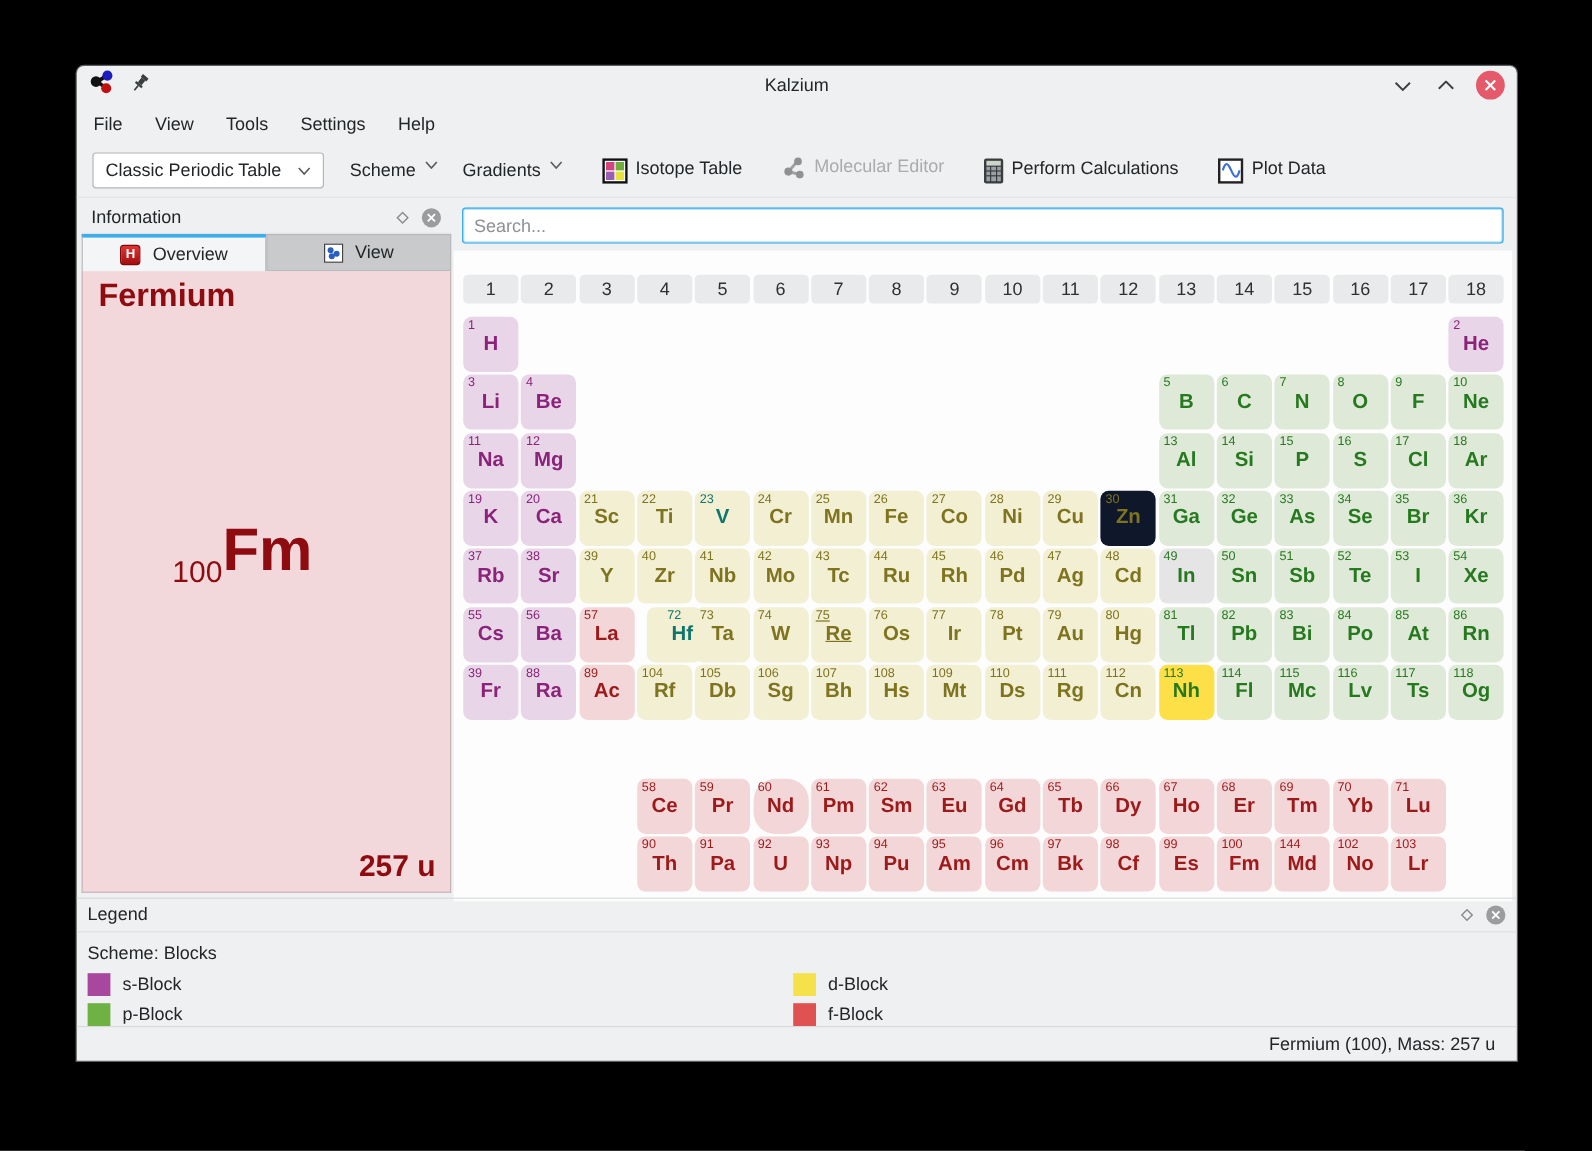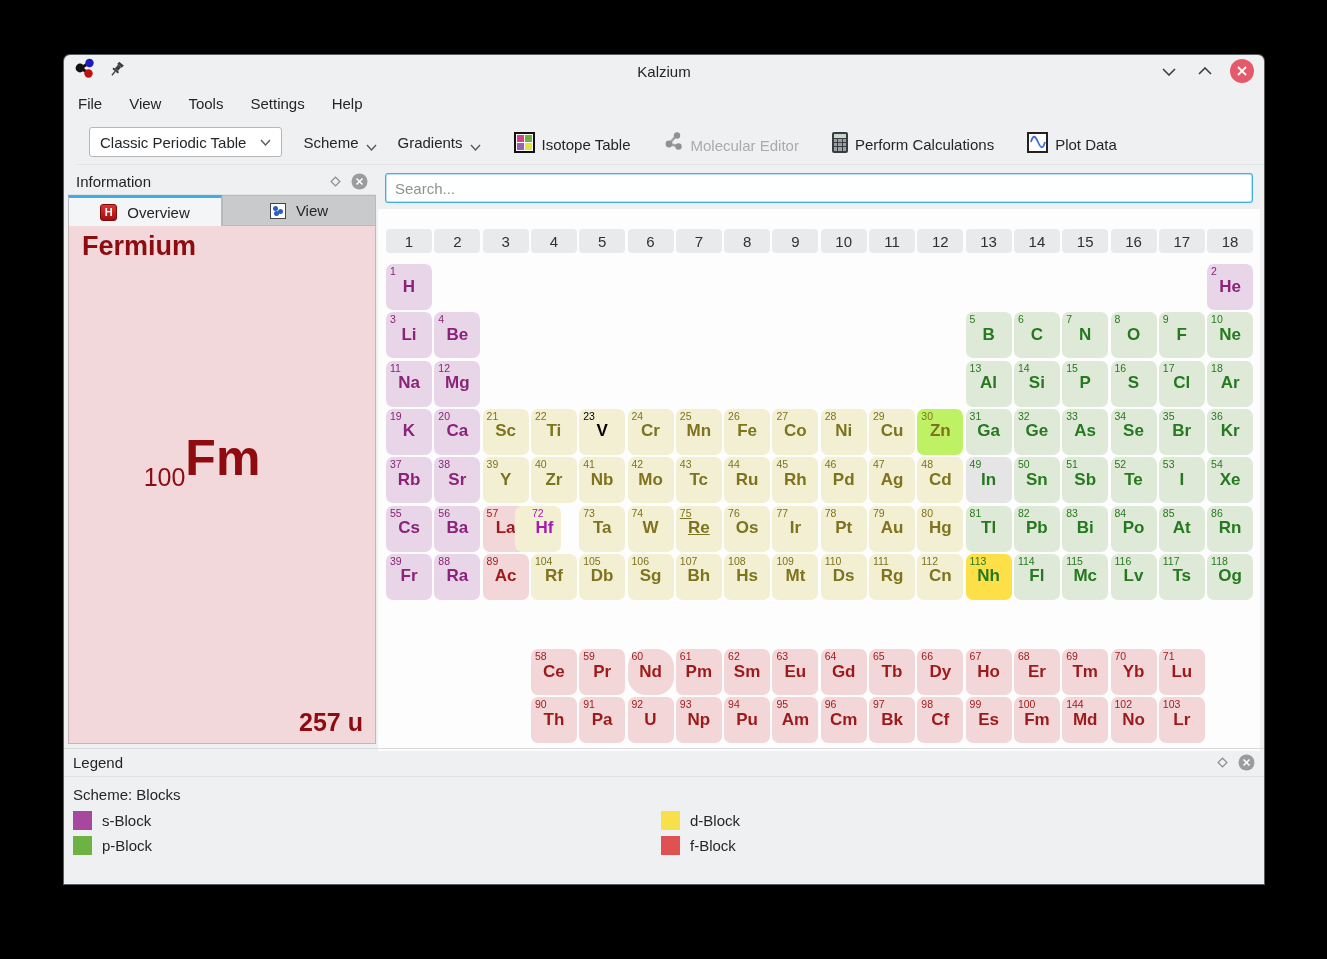--- a/index.html
+++ b/index.html
@@ -18,23 +18,23 @@
   .titlebar { height:32px; position:relative; display:flex; align-items:center; padding:0 10px; }
   .titlebar .left { display:flex; align-items:center; gap:10px; }
   .titlebar .title { position:absolute; left:0; right:0; text-align:center; font-size:15px; color:#232629; }
   .titlebar .controls { margin-left:auto; display:flex; align-items:center; gap:14px; z-index:2; }
   .tb-btn { width:22px; height:22px; display:flex; align-items:center; justify-content:center; }
   .close-circle { width:24px; height:24px; border-radius:50%; background:#E55A6A; display:flex; align-items:center; justify-content:center; }
   
   .menubar { height:33px; display:flex; align-items:center; gap:27px; padding:0 14px; font-size:15px; }
   .menubar span { cursor:default; }
   
-  .toolbar { height:45px; display:flex; align-items:center; gap:21px; padding:0 13px; border-bottom:1px solid #E3E4E5;margin-left:12px; }
+  .toolbar { height:45px; display:flex; align-items:center; gap:21px; padding:0 13px; border-bottom:1px solid #E3E4E5; }
   .combo { background:#fff; border:1px solid #B4B6B8; border-radius:3px; height:30px; display:flex; align-items:center; gap:14px; padding:0 10px; font-size:15px; }
-  .tool-item { display:flex; align-items:flex-end; gap:7px; font-size:15px; }
+  .tool-item { display:flex; align-items:flex-start; gap:7px; font-size:15px; }
   .tool-item.disabled { color:#A9ABAD; }
   .chev { display:block; }
   
   .main { flex:1; position:relative; }
   
   .dock { position:absolute; left:4px; top:3px; width:308px; height:576px; display:flex; flex-direction:column; background:#EFF0F1; }
   .dock-header { height:27px; display:flex; align-items:center; padding:0 8px; font-size:15px; border-bottom:1px solid #E2E3E4; }
   .dock-header .spacer { flex:1; }
   .dock-icons { display:flex; align-items:center; gap:10px; }
   .tabs { display:flex; height:31px; }
@@ -350,21 +350,21 @@
               <span class="sym">Ca</span>
             </div>
             <div class="cell" style="left: 96.6px; top: 179.9px; background: rgb(242, 239, 210); color: rgb(126, 115, 31);">
               <span class="num">21</span>
               <span class="sym">Sc</span>
             </div>
             <div class="cell" style="left: 144.9px; top: 179.9px; background: rgb(242, 239, 210); color: rgb(126, 115, 31);">
               <span class="num">22</span>
               <span class="sym">Ti</span>
             </div>
-            <div class="cell" style="left: 193.2px; top: 179.9px; background: rgb(242, 239, 210); color: #000000;">
+            <div class="cell" style="left: 193.2px; top: 179.9px; background: rgb(242, 239, 210); color: #0f766e;">
               <span class="num">23</span>
               <span class="sym">V</span>
             </div>
             <div class="cell" style="left: 241.5px; top: 179.9px; background: rgb(242, 239, 210); color: rgb(126, 115, 31);">
               <span class="num">24</span>
               <span class="sym">Cr</span>
             </div>
             <div class="cell" style="left: 289.8px; top: 179.9px; background: rgb(242, 239, 210); color: rgb(126, 115, 31);">
               <span class="num">25</span>
               <span class="sym">Mn</span>
@@ -378,21 +378,21 @@
               <span class="sym">Co</span>
             </div>
             <div class="cell" style="left: 434.7px; top: 179.9px; background: rgb(242, 239, 210); color: rgb(126, 115, 31);">
               <span class="num">28</span>
               <span class="sym">Ni</span>
             </div>
             <div class="cell" style="left: 483px; top: 179.9px; background: rgb(242, 239, 210); color: rgb(126, 115, 31);">
               <span class="num">29</span>
               <span class="sym">Cu</span>
             </div>
-            <div class="cell" style="left: 531.3px; top: 179.9px; background: #bef264; color: rgb(126, 115, 31);">
+            <div class="cell" style="left: 531.3px; top: 179.9px; background: #0f172a; color: rgb(126, 115, 31);">
               <span class="num">30</span>
               <span class="sym">Zn</span>
             </div>
             <div class="cell" style="left: 579.6px; top: 179.9px; background: rgb(223, 233, 216); color: rgb(38, 121, 31);">
               <span class="num">31</span>
               <span class="sym">Ga</span>
             </div>
             <div class="cell" style="left: 627.9px; top: 179.9px; background: rgb(223, 233, 216); color: rgb(38, 121, 31);">
               <span class="num">32</span>
               <span class="sym">Ge</span>
@@ -490,21 +490,21 @@
               <span class="sym">Cs</span>
             </div>
             <div class="cell" style="left: 48.3px; top: 276.5px; background: rgb(232, 214, 232); color: rgb(138, 35, 121);">
               <span class="num">56</span>
               <span class="sym">Ba</span>
             </div>
             <div class="cell" style="left: 96.6px; top: 276.5px; background: rgb(242, 214, 216); color: rgb(156, 26, 26);">
               <span class="num">57</span>
               <span class="sym">La</span>
             </div>
-            <div class="cell" style="left: 129px; top: 276.5px; background: rgb(242, 239, 210); color: #a21caf; padding-left: 17px;">
+            <div class="cell" style="left: 153px; top: 276.5px; background: rgb(242, 239, 210); color: #0f766e; padding-left: 17px;">
               <span class="num">72</span>
               <span class="sym">Hf</span>
             </div>
             <div class="cell" style="left: 193.2px; top: 276.5px; background: rgb(242, 239, 210); color: rgb(126, 115, 31);">
               <span class="num">73</span>
               <span class="sym">Ta</span>
             </div>
             <div class="cell" style="left: 241.5px; top: 276.5px; background: rgb(242, 239, 210); color: rgb(126, 115, 31);">
               <span class="num">74</span>
               <span class="sym">W</span>
@@ -773,15 +773,18 @@
             <span class="swatch" style="background: rgb(246, 225, 75);"></span>
             <span>d-Block</span>
           </div>
           <div class="legend-item" style="left: 597px; top: 59px;">
             <span class="swatch" style="background: rgb(224, 82, 82);"></span>
             <span>f-Block</span>
           </div>
         </div>
     </div>
 
+    <div class="statusbar">
+      <span>Fermium (100), Mass: 257 u</span>
+    </div>
 
   </div>
 </div>
 
 </body></html>

